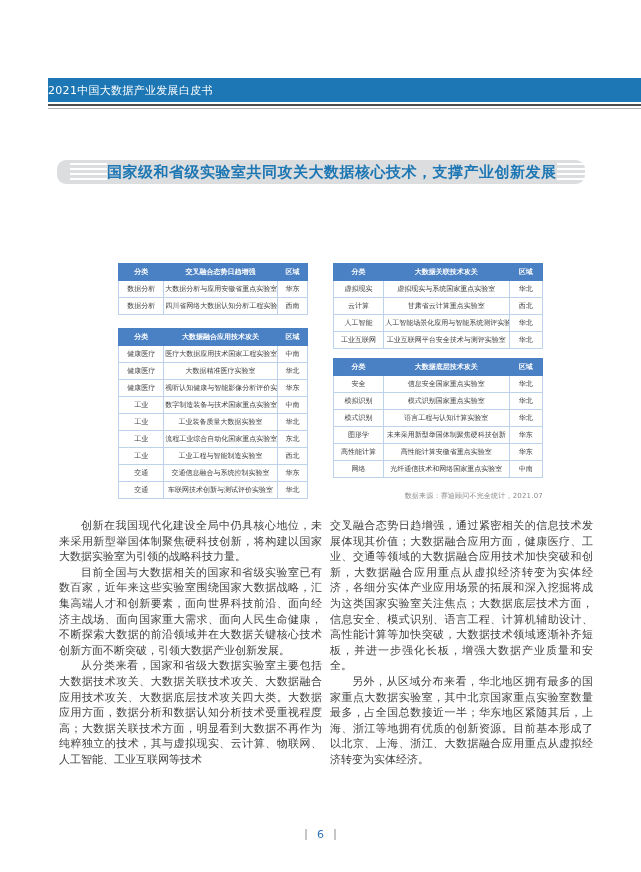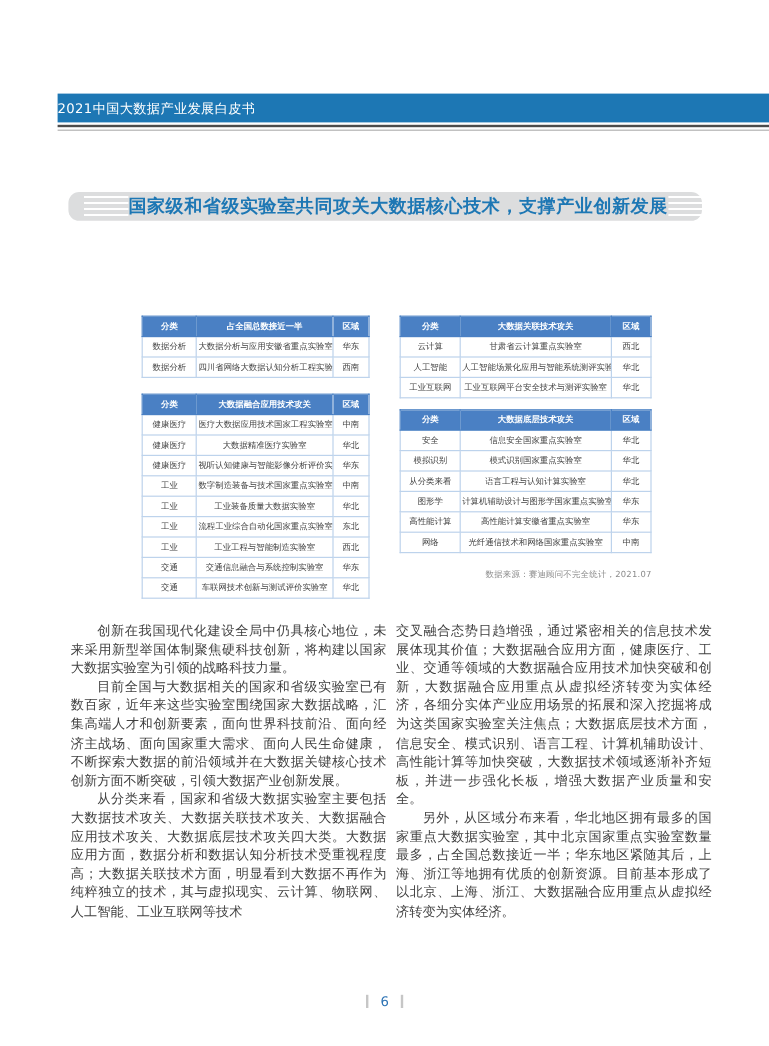--- a/index.html
+++ b/index.html
@@ -88,21 +88,21 @@
       <div class="tbl-wrap">
           <table>
             <colgroup>
               <col style="width: 24%;">
               <col style="width: 60%;">
               <col style="width: 16%;">
             </colgroup>
             <thead>
               <tr>
                 <th>分类</th>
-                <th>占全国总数接近一半</th>
+                <th>交叉融合态势日趋增强</th>
                 <th>区域</th>
               </tr>
             </thead>
             <tbody>
               <tr>
                 <td>数据分析</td>
                 <td>大数据分析与应用安徽省重点实验室</td>
                 <td>华东</td>
               </tr>
               <tr>
@@ -187,20 +187,25 @@
             </colgroup>
             <thead>
               <tr>
                 <th>分类</th>
                 <th>大数据关联技术攻关</th>
                 <th>区域</th>
               </tr>
             </thead>
             <tbody>
               <tr>
+                <td>虚拟现实</td>
+                <td>虚拟现实与系统国家重点实验室</td>
+                <td>华北</td>
+              </tr>
+              <tr>
                 <td>云计算</td>
                 <td>甘肃省云计算重点实验室</td>
                 <td>西北</td>
               </tr>
               <tr>
                 <td>人工智能</td>
                 <td>人工智能场景化应用与智能系统测评实验室</td>
                 <td>华北</td>
               </tr>
               <tr>
@@ -230,27 +235,27 @@
                 <td>安全</td>
                 <td>信息安全国家重点实验室</td>
                 <td>华北</td>
               </tr>
               <tr>
                 <td>模拟识别</td>
                 <td>模式识别国家重点实验室</td>
                 <td>华北</td>
               </tr>
               <tr>
-                <td>从分类来看</td>
+                <td>模式识别</td>
                 <td>语言工程与认知计算实验室</td>
                 <td>华北</td>
               </tr>
               <tr>
                 <td>图形学</td>
-                <td>计算机辅助设计与图形学国家重点实验室</td>
+                <td>未来采用新型举国体制聚焦硬科技创新</td>
                 <td>华东</td>
               </tr>
               <tr>
                 <td>高性能计算</td>
                 <td>高性能计算安徽省重点实验室</td>
                 <td>华东</td>
               </tr>
               <tr>
                 <td>网络</td>
                 <td>光纤通信技术和网络国家重点实验室</td>

